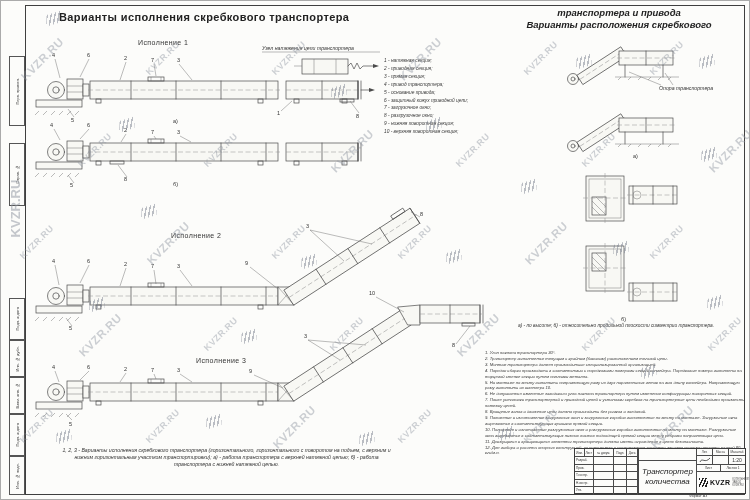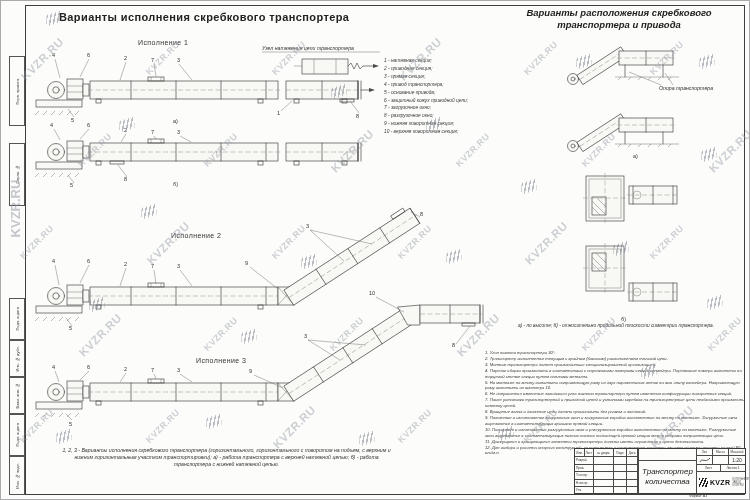--- a/index.html
+++ b/index.html
@@ -82,22 +82,22 @@
     </div>
   <div class="sidecell" style="top:413px;height:42px">
       <span>Подп. и дата</span>
     </div>
   <div class="sidecell" style="top:455px;height:39px">
       <span>Инв. № подл.</span>
     </div>
 
   <div class="abs title-left">Варианты исполнения скребкового транспортера</div>
   <div class="abs title-right">
+    <div>транспортера и привода</div>
     <div>Варианты расположения скребкового</div>
-    <div>транспортера и привода</div>
   </div>
 
   <svg class="abs" style="left:25px;top:28px;z-index:2" width="460" height="420" viewBox="0 0 460 420">
     <defs>
       <g id="motor">
         <rect x="-20" y="10" width="46" height="7" class="ln f"></rect>
         <path class="thin" d="M-17 21l-4 4M-9 21l-4 4M-1 21l-4 4M7 21l-4 4M15 21l-4 4M23 21l-4 4"></path>
         <circle r="8.5" class="ln f"></circle>
           <circle r="3.2" class="ln"></circle>
         <rect x="11" y="-11" width="16" height="20" class="ln f"></rect>

